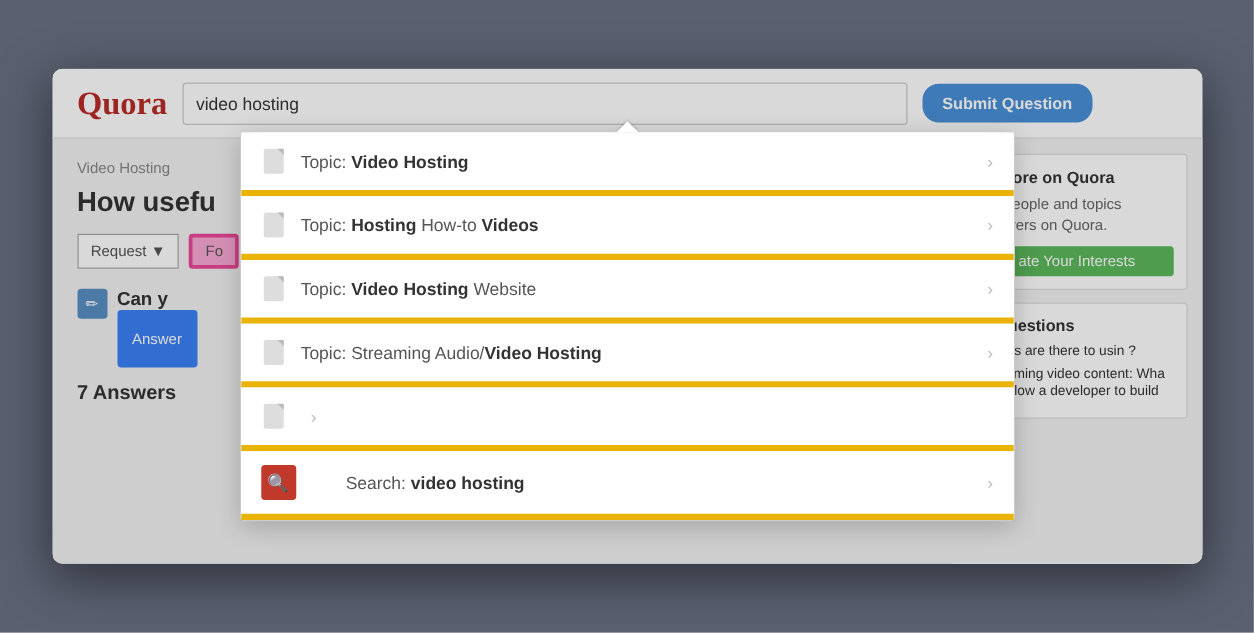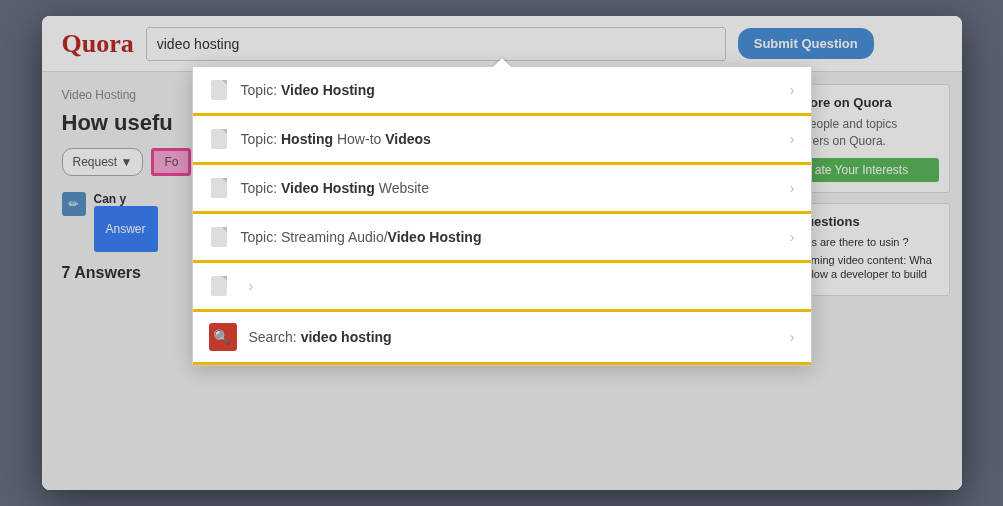--- a/index.html
+++ b/index.html
@@ -9,21 +9,21 @@
       width: 1003px;
       height: 506px;
       overflow: hidden;
       display: flex;
       align-items: center;
       justify-content: center;
     }
 
     .screenshot-wrapper {
       width: 920px;
-      height: 474px;
+      height: 396px;
       position: relative;
       border-radius: 8px;
       overflow: hidden;
       box-shadow: 0 10px 40px rgba(0,0,0,0.5);
     }
 
     
     .bg-page {
       position: absolute;
       top: 0; left: 0; right: 0; bottom: 0;
@@ -106,21 +106,21 @@
 
     .action-buttons {
       display: flex;
       gap: 8px;
       margin-bottom: 16px;
     }
 
     .btn-request {
       background: #fff;
       border: 1px solid #aaa;
-      border-radius: 10px;
+      border-radius: 0;
       padding: 4px 10px;
       font-size: 12px;
       color: #555;
       cursor: pointer;
     }
 
     .btn-follow {
       background: #f9a8d4;
       border: 3px solid #ec4899;
       border-radius: 3px;
@@ -148,21 +148,21 @@
       flex-shrink: 0;
     }
 
     .pencil-icon::before {
       content: '✏';
       color: #fff;
       font-size: 12px;
     }
 
     .can-you-text {
-      font-size: 12px;
+      font-size: 15px;
       font-weight: bold;
       color: #333;
     }
 
     .answer-btn {
       background: #3b82f6;
       color: #fff;
       border: none;
       border-radius: 3px;
       padding: 16px 12px;
@@ -269,21 +269,21 @@
       padding: 10px 16px;
       font-size: 13px;
       color: #888;
       border-bottom: 1px solid #eee;
     }
 
     .dropdown-item {
       display: flex;
       align-items: center;
       padding: 11px 16px;
-      border-bottom: 3px solid #eab308;
+      border-bottom: 5px solid #eab308;
       cursor: pointer;
       background: #fff;
     }
 
     .topic-icon {
       width: 20px;
       height: 24px;
       margin-right: 12px;
       flex-shrink: 0;
       display: flex;
@@ -342,20 +342,21 @@
       flex-shrink: 0;
     }
 
     .search-icon-box span {
       color: #fff;
       font-size: 14px;
     }
 
     .search-item .item-text {
       color: #555;
+      margin-left: 28px;
     }
 
     .search-item .item-text strong {
       color: #333;
     }
   </style>
 </head>
 <body>
 
 <div class="screenshot-wrapper">

